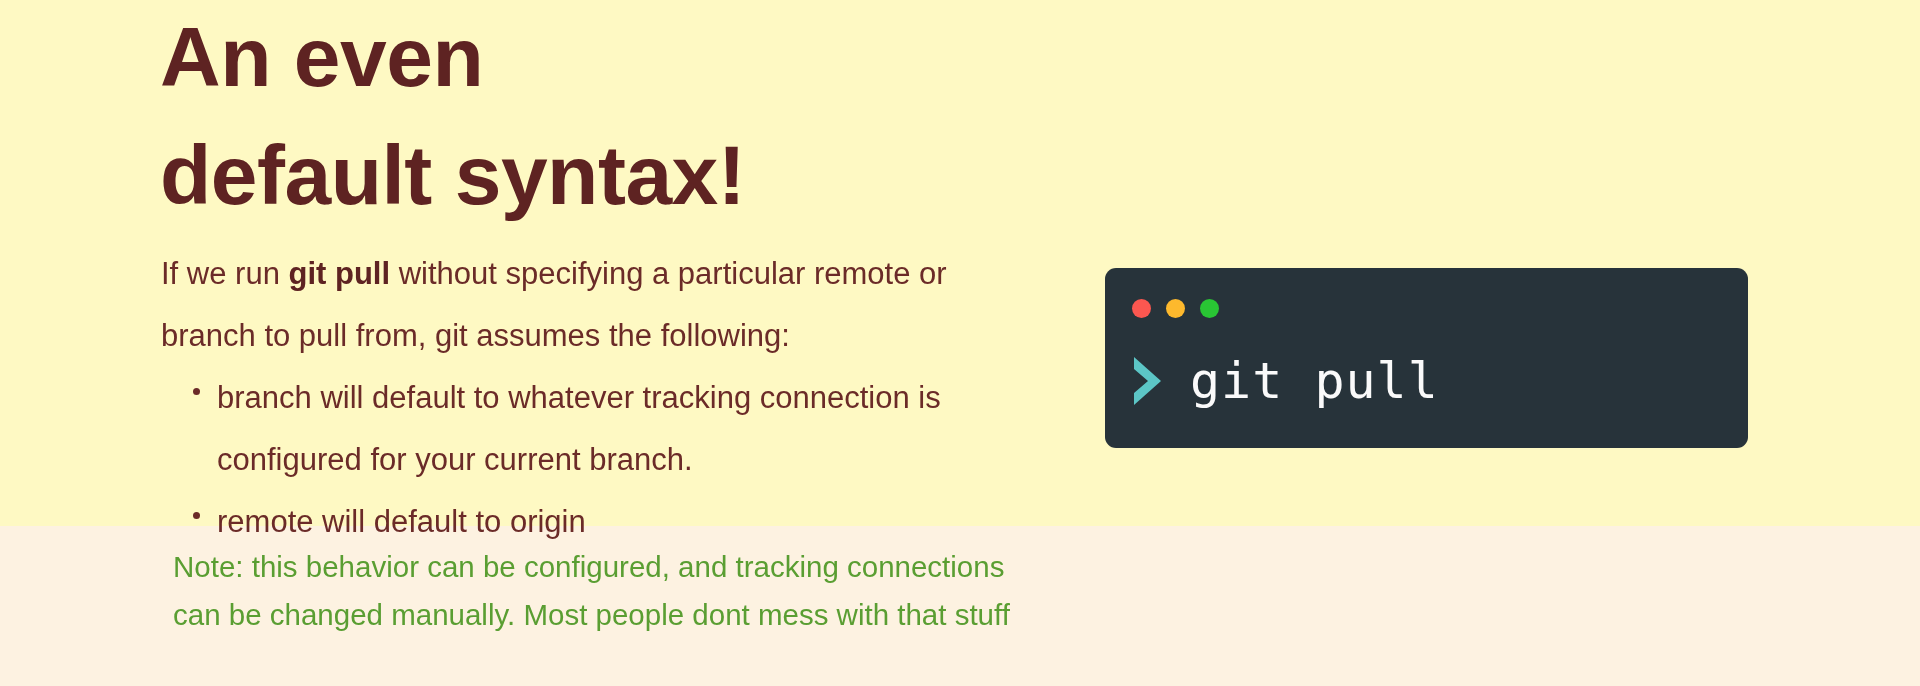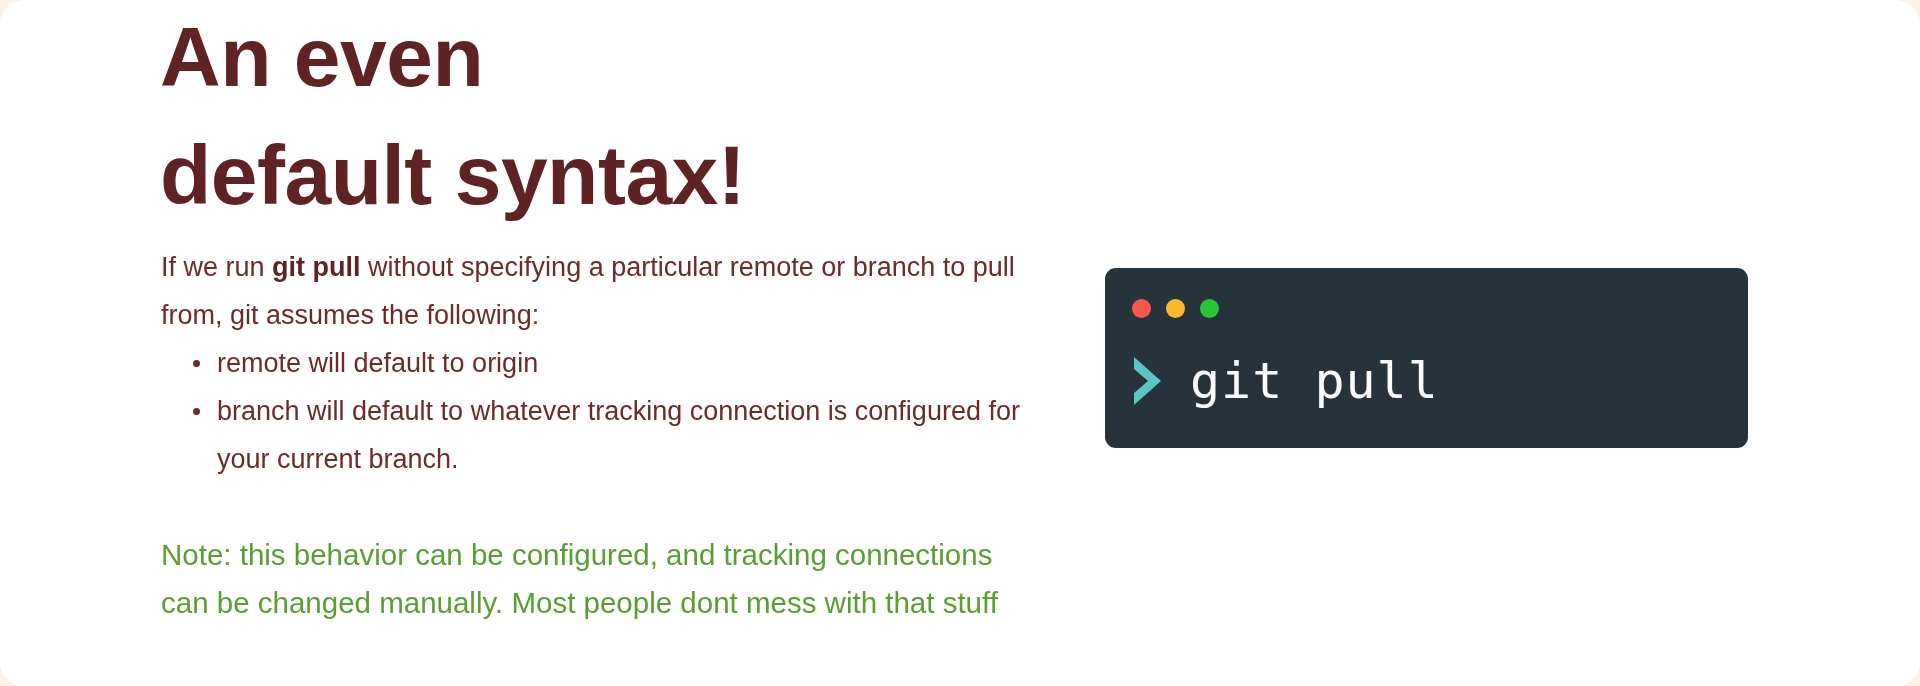--- a/index.html
+++ b/index.html
@@ -10,24 +10,23 @@
     width: 1920px;
     height: 686px;
     background: #FDF2E1;
     font-family: "Liberation Sans", sans-serif;
     overflow: hidden;
   }
 
   .slide {
     position: relative;
     width: 1920px;
-    height: 686px;
-    background: #ffffff;
+    height: 526px;
+    background: #fef9c3;
     box-sizing: border-box;
-    border-radius: 24px;
   }
 
   
   .heading {
     position: absolute;
     left: 160px;
     top: -2px;
     width: 980px;
     color: #5E2322;
     font-family: "Liberation Sans", sans-serif;
@@ -41,22 +40,22 @@
     white-space: pre;
   }
 
   
   .copy {
     position: absolute;
     left: 161px;
     top: 243px;
     width: 920px;
     color: #6B2B28;
-    font-size: 27px;
-    line-height: 48px;
+    font-size: 31px;
+    line-height: 62px;
     font-weight: 400;
   }
   .copy .para {
     margin: 0;
     width: 880px;
   }
   .copy .para b {
     font-weight: 700;
     color: #5E2322;
   }
@@ -84,21 +83,21 @@
   .note {
     position: absolute;
     left: 161px;
     top: 531px;
     width: 880px;
     color: #5A9E32;
     font-size: 29.5px;
     line-height: 48px;
     font-weight: 400;
   }
-  .note p { margin: 0; }
+  .note p { margin: 12px; }
 
   
   .terminal {
     position: absolute;
     left: 1105px;
     top: 268px;
     width: 643px;
     height: 180px;
     background: #27333A;
     border-radius: 11px;
@@ -154,25 +153,25 @@
     <span class="hline">An even</span>
     <span class="hline">default syntax!</span>
   </div>
 
   <div class="copy">
     <p class="para"><span>If we run </span><b>git pull</b><span> without specifying a particular remote or branch to pull from, git assumes the following:</span></p>
 
     <ul class="bullets">
       <li>
         <span class="dot"></span>
-        <span>remote will default to origin</span>
+        <span>branch will default to whatever tracking connection is configured for your current branch.</span>
       </li>
       <li>
         <span class="dot"></span>
-        <span>branch will default to whatever tracking connection is configured for your current branch.</span>
+        <span>remote will default to origin</span>
       </li>
     </ul>
   </div>
 
   <div class="note">
     <p>Note: this behavior can be configured, and tracking connections can be changed manually. Most people dont mess with that stuff</p>
   </div>
 
   <div class="terminal">
     <div class="tl-dots">

